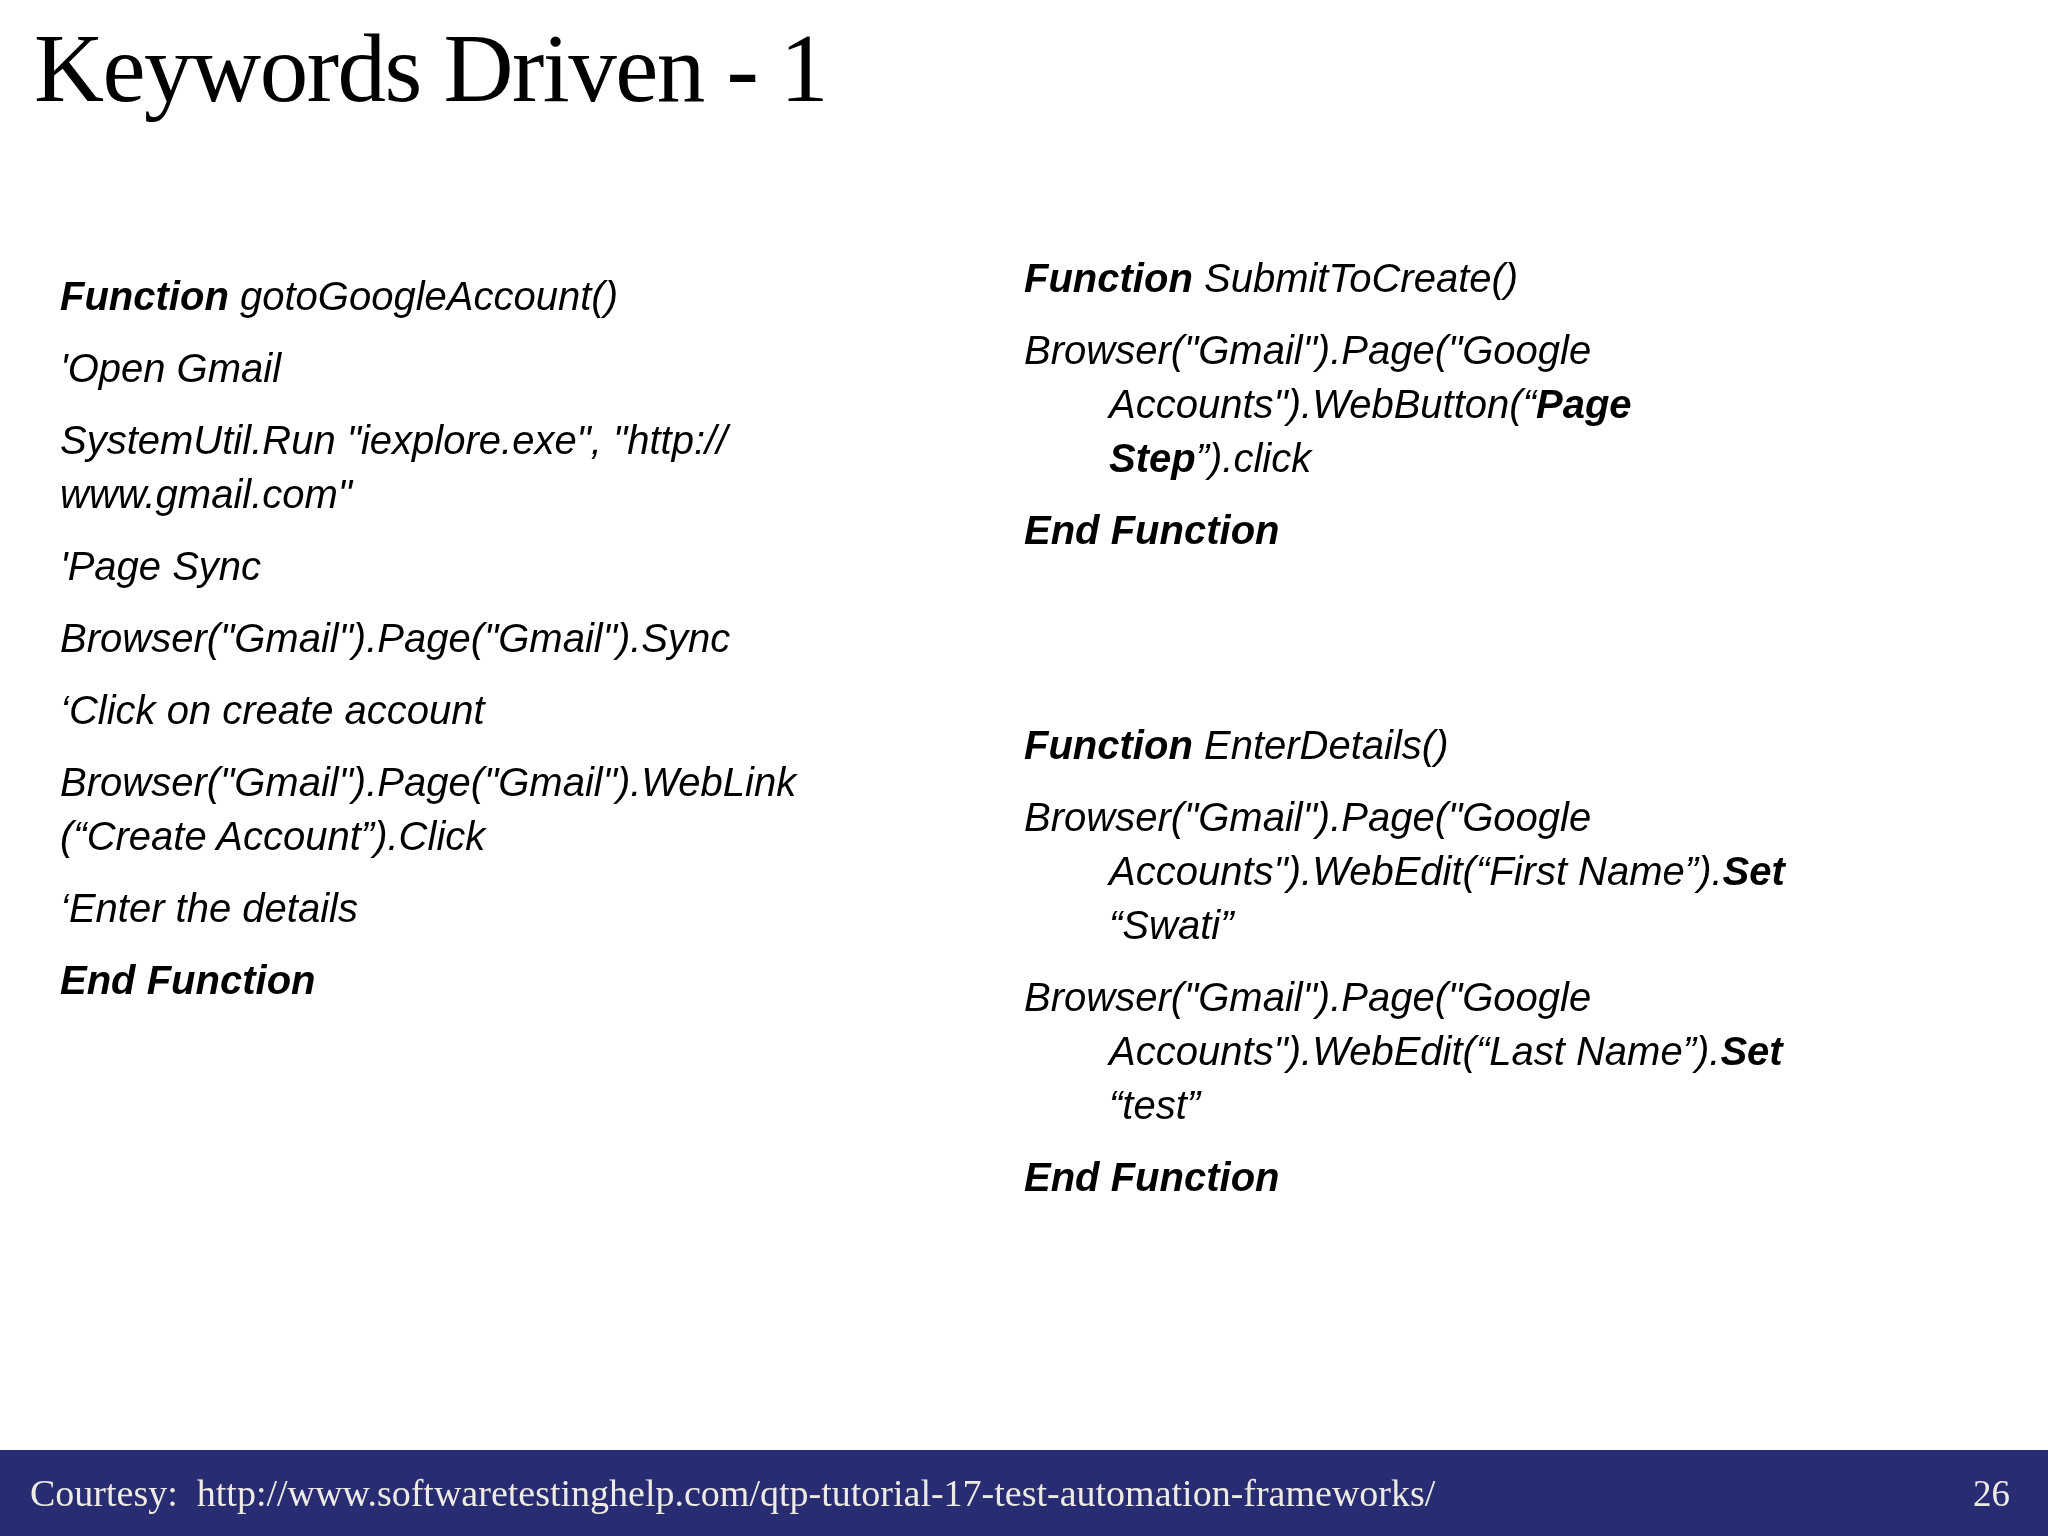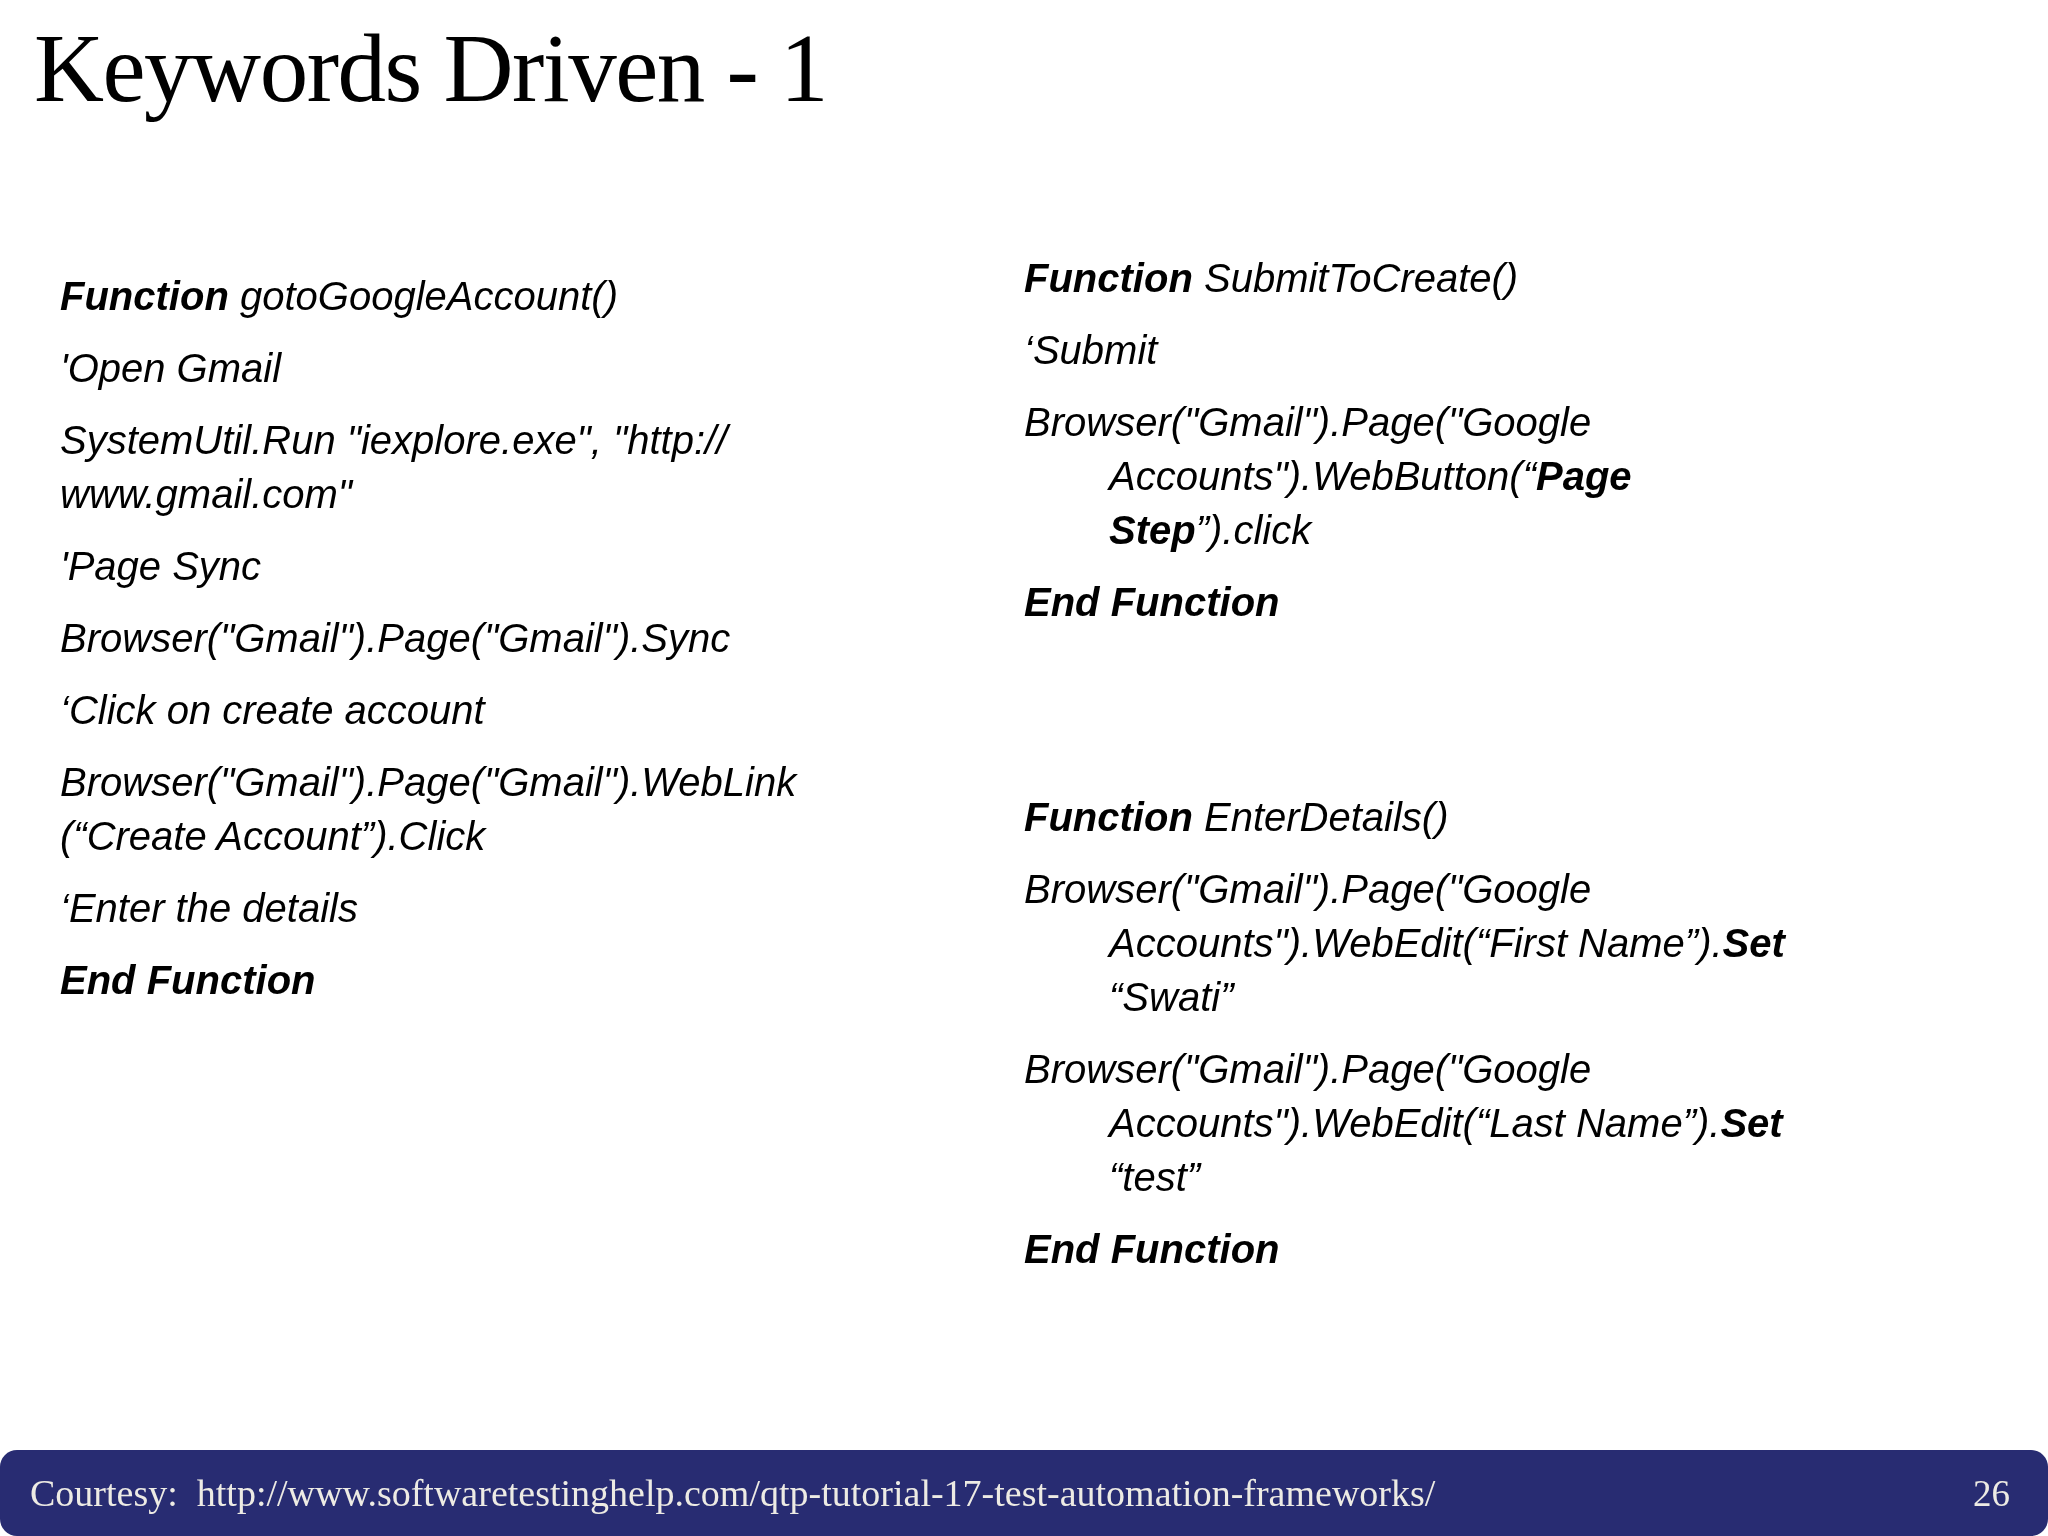--- a/index.html
+++ b/index.html
@@ -87,28 +87,27 @@
       <div class="para"><span>'Page Sync</span></div>
       <div class="para"><span>Browser("Gmail").Page("Gmail").Sync</span></div>
       <div class="para"><span>‘Click on create account</span></div>
       <div class="para"><span>Browser("Gmail").Page("Gmail").WebLink</span><br><span>(“Create Account”).Click</span></div>
       <div class="para"><span>‘Enter the details</span></div>
       <div class="para"><b>End Function</b></div>
     </section>
 
   <section class="col col-right" style="color: rgb(0, 0, 0);">
       <div class="para"><b>Function</b><span> SubmitToCreate()</span></div>
-      <div class="para"><span>‘Submit</span></div>
       <div class="para"><span>Browser("Gmail").Page("Google</span><br><span>Accounts").WebButton(“</span><b>Page</b><br><b>Step</b><span>”).click</span></div>
       <div class="para"><b>End Function</b></div>
       <div class="spacer"></div>
       <div class="para"><b>Function</b><span> EnterDetails()</span></div>
       <div class="para"><span>Browser("Gmail").Page("Google</span><br><span>Accounts").WebEdit(“First Name”).</span><b>Set</b><br><span>“Swati”</span></div>
       <div class="para"><span>Browser("Gmail").Page("Google</span><br><span>Accounts").WebEdit(“Last Name”).</span><b>Set</b><br><span>“test”</span></div>
       <div class="para"><b>End Function</b></div>
     </section>
 
-  <footer class="footer" style="background: rgb(40, 44, 114); color: rgb(237, 235, 228); border-radius: 17px;">
+  <footer class="footer" style="background: rgb(40, 44, 114); color: rgb(237, 235, 228);">
     <span class="courtesy">Courtesy:  http://www.softwaretestinghelp.com/qtp-tutorial-17-test-automation-frameworks/</span>
     <span class="pagenum">26</span>
   </footer>
 
 </main>
 
 </body></html>

